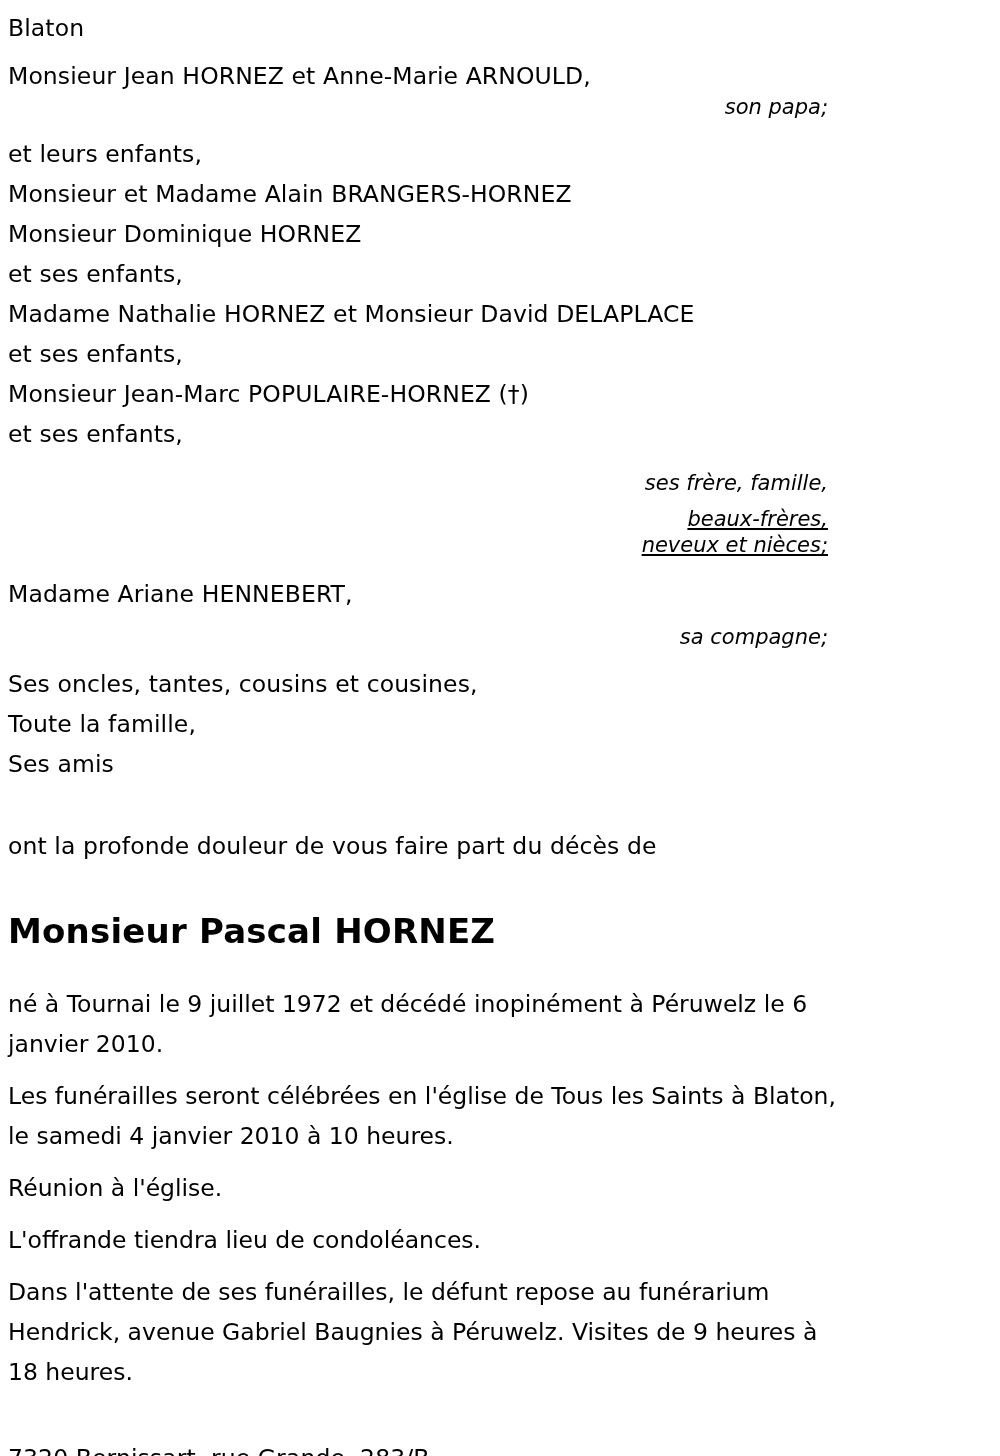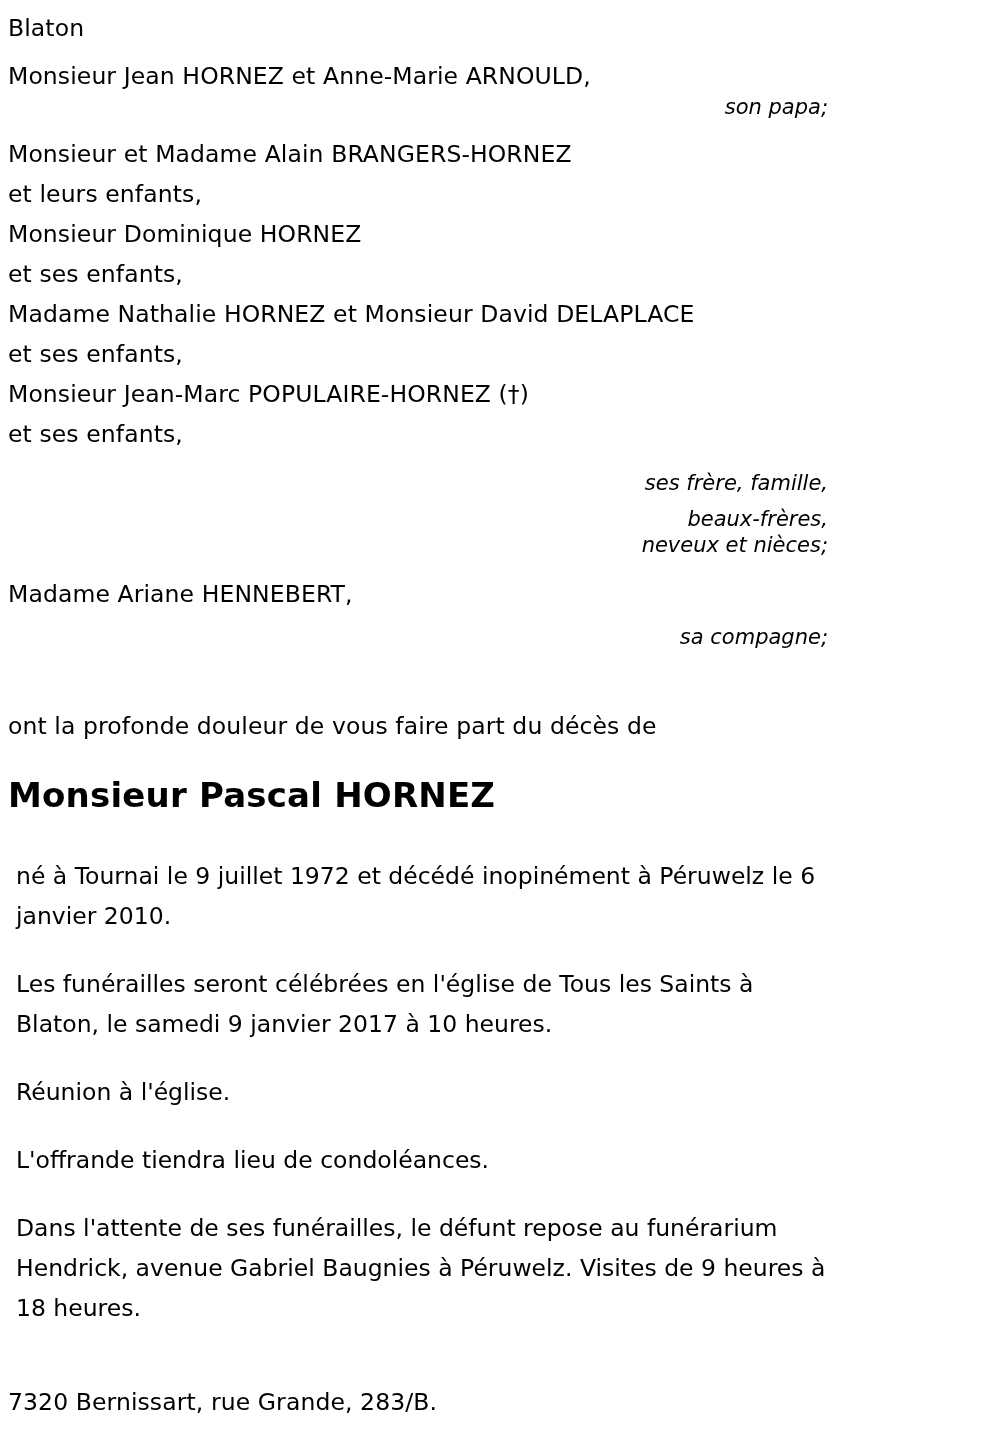--- a/index.html
+++ b/index.html
@@ -38,47 +38,49 @@
   .rel {
     text-align: right;
     font-style: italic;
     font-size: 21px;
     line-height: 30px;
     white-space: pre;
     padding-right: 10px;
   }
   .rel.tight {
     line-height: 26px;
+    text-decoration: underline;
   }
 
   
   .sp-8  { height: 8px; }
   .sp-12 { height: 12px; }
   .sp-14 { height: 14px; }
   .sp-16 { height: 16px; }
   .sp-26 { height: 26px; }
   .sp-30 { height: 30px; }
   .sp-34 { height: 34px; }
   .sp-42 { height: 42px; }
 
   
   .deceased-name {
     font-size: 34px;
     font-weight: bold;
     line-height: 46px;
     letter-spacing: 0.2px;
     white-space: pre;
+    margin-top: 16px;
   }
 
   
   .para {
     font-size: 23.5px;
     line-height: 40px;
     max-width: 965px;
-    margin: 8px;
+    margin: 0;
   }
 
   
   .row {
     display: block;
     position: relative;
   }
   .row .rel {
     margin-top: -4px;
     font-style: italic;
@@ -94,22 +96,22 @@
   <div class="sp-8"></div>
 
   <div class="row">
     <div class="line">Monsieur Jean HORNEZ et Anne-Marie ARNOULD,</div>
     <div class="rel">son papa;</div>
   </div>
 
   <div class="sp-12"></div>
 
   <div class="blk">
+    <div class="line">et leurs enfants,</div>
     <div class="line">Monsieur et Madame Alain BRANGERS-HORNEZ</div>
-    <div class="line">et leurs enfants,</div>
     <div class="line">Monsieur Dominique HORNEZ</div>
     <div class="line">et ses enfants,</div>
     <div class="line">Madame Nathalie HORNEZ et Monsieur David DELAPLACE</div>
     <div class="line">et ses enfants,</div>
     <div class="line">Monsieur Jean-Marc POPULAIRE-HORNEZ (†)</div>
     <div class="line">et ses enfants,</div>
   </div>
 
   <div class="sp-14"></div>
 
@@ -119,35 +121,40 @@
   <div class="rel tight">neveux et nièces;</div>
 
   <div class="sp-16"></div>
 
   <div class="line">Madame Ariane HENNEBERT,</div>
   <div class="sp-8"></div>
   <div class="rel">sa compagne;</div>
 
   <div class="sp-12"></div>
 
+  <div class="blk">
+    <div class="line">Ses oncles, tantes, cousins et cousines,</div>
+    <div class="line">Toute la famille,</div>
+    <div class="line">Ses amis</div>
+  </div>
 
   <div class="sp-42"></div>
 
   <div class="line">ont la profonde douleur de vous faire part du décès de</div>
 
   <div class="sp-26"></div>
 
   <div class="deceased-name">Monsieur Pascal HORNEZ</div>
 
   <div class="sp-30"></div>
 
   <p class="para">né à Tournai le 9 juillet 1972 et décédé inopinément à Péruwelz le 6 janvier 2010.</p>
   <div class="sp-12"></div>
 
-  <p class="para">Les funérailles seront célébrées en l'église de Tous les Saints à Blaton, le samedi 9 janvier 2017 à 10 heures.</p>
+  <p class="para">Les funérailles seront célébrées en l'église de Tous les Saints à Blaton, le samedi 4 janvier 2010 à 10 heures.</p>
   <div class="sp-12"></div>
 
   <p class="para">Réunion à l'église.</p>
   <div class="sp-12"></div>
 
   <p class="para">L'offrande tiendra lieu de condoléances.</p>
   <div class="sp-12"></div>
 
   <p class="para">Dans l'attente de ses funérailles, le défunt repose au funérarium Hendrick, avenue Gabriel Baugnies à Péruwelz. Visites de 9 heures à 18 heures.</p>
   <div class="sp-12"></div>

